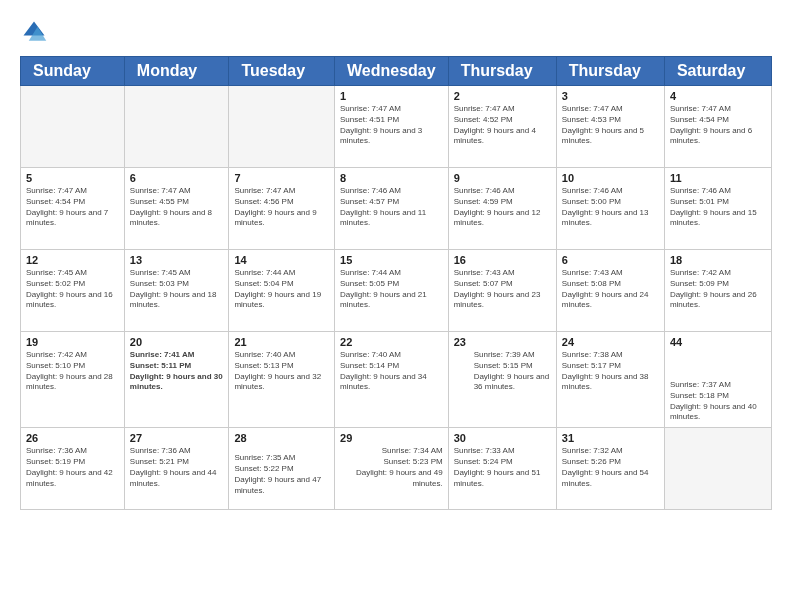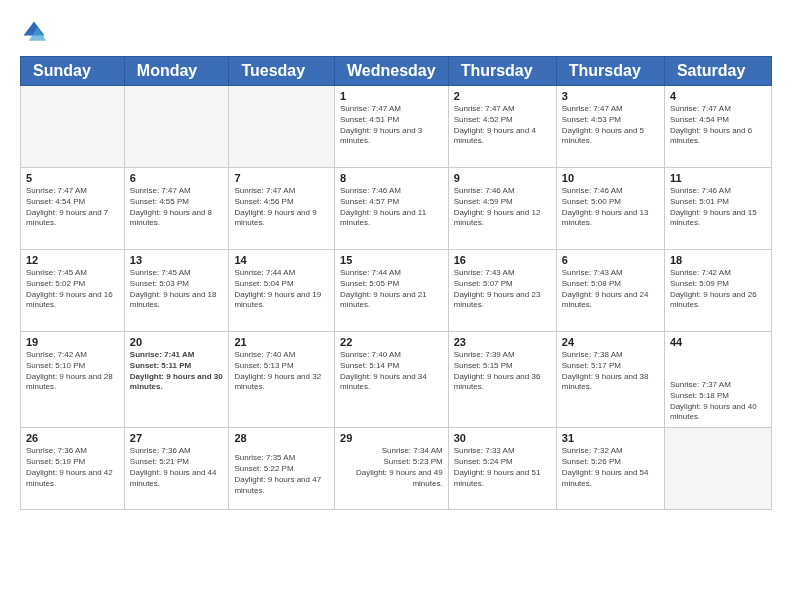--- a/index.html
+++ b/index.html
@@ -261,21 +261,21 @@
 Daylight: 9 hours and 32 minutes.</div>
           </td>
           <td>
             <div class="day-num">22</div>
             <div class="day-info" style="white-space: pre-line;">Sunrise: 7:40 AM
 Sunset: 5:14 PM
 Daylight: 9 hours and 34 minutes.</div>
           </td>
           <td>
             <div class="day-num">23</div>
-            <div class="day-info" style="white-space: pre-line;">Sunrise: 7:39 AM
+            <div class="day-info" style="white-space: pre-line; margin-left: 20px;">Sunrise: 7:39 AM
 Sunset: 5:15 PM
 Daylight: 9 hours and 36 minutes.</div>
           </td>
           <td>
             <div class="day-num">24</div>
             <div class="day-info" style="white-space: pre-line;">Sunrise: 7:38 AM
 Sunset: 5:17 PM
 Daylight: 9 hours and 38 minutes.</div>
           </td>
           <td>

